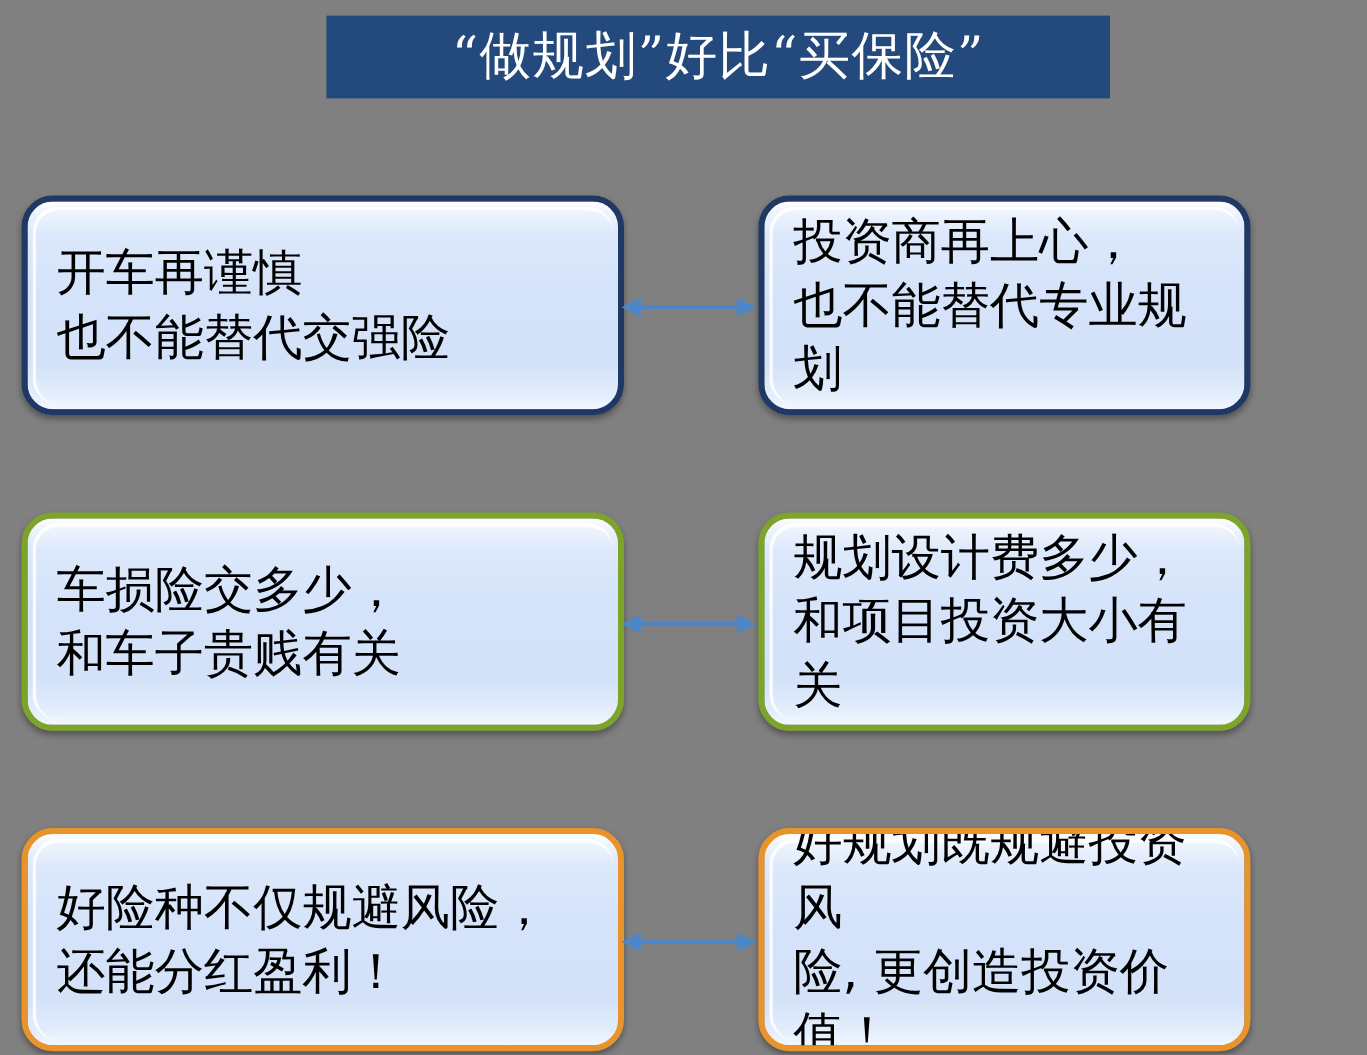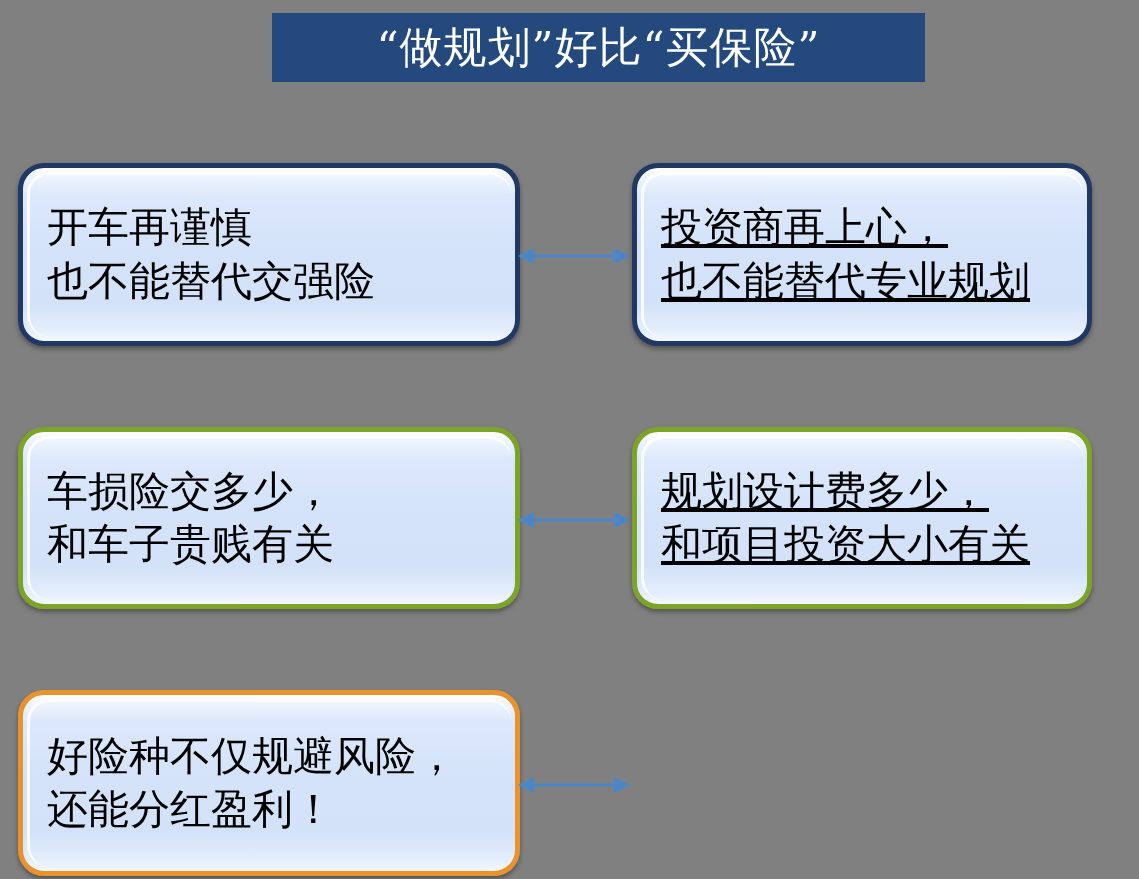--- a/index.html
+++ b/index.html
@@ -88,21 +88,21 @@
   .box.blue   { border: 5px solid #1f3864; box-shadow: 0 3px 5px rgba(0,0,0,0.35); }
   .box.blue2  { border: 5px solid #1f3864; box-shadow: 0 3px 5px rgba(0,0,0,0.35); }
   .box.olive  { border: 5px solid #7ba428; box-shadow: 0 3px 5px rgba(0,0,0,0.35); }
   .box.orange { border: 5px solid #e8932c; box-shadow: 0 3px 5px rgba(0,0,0,0.35); }
 
   
   .r1 { top: 163px;  height: 183px; }
   .r2 { top: 427px;  height: 182px; align-items: center; }
   .r3 { top: 690px;  height: 186px; }
   .col-left  { left: 18px;  width: 502px; }
-  .col-right { left: 632px; width: 460px; text-decoration: underline; }
+  .col-right { left: 632px; width: 410px; }
 
   
   .arrow {
     position: absolute;
     left: 518px;
     width: 112px;
     height: 26px;
   }
   .arrow svg { display: block; width: 112px; height: 26px; }
   .a1 { top: 243px; }
@@ -160,14 +160,18 @@
   </div>
 
   <div class="arrow a3">
     <svg viewBox="0 0 112 26" xmlns="http://www.w3.org/2000/svg">
       <line x1="12" y1="13" x2="100" y2="13" stroke="#4a86c8" stroke-width="3.2"></line>
       <polygon points="0,13 16,5 16,21" fill="#4a86c8"></polygon>
       <polygon points="112,13 96,5 96,21" fill="#4a86c8"></polygon>
     </svg>
   </div>
 
+  <div class="box orange r3 col-right">
+    <div class="box-text">好规划既规避投资风
+险, 更创造投资价值！</div>
+  </div>
 
 </div>
 
 </body></html>

